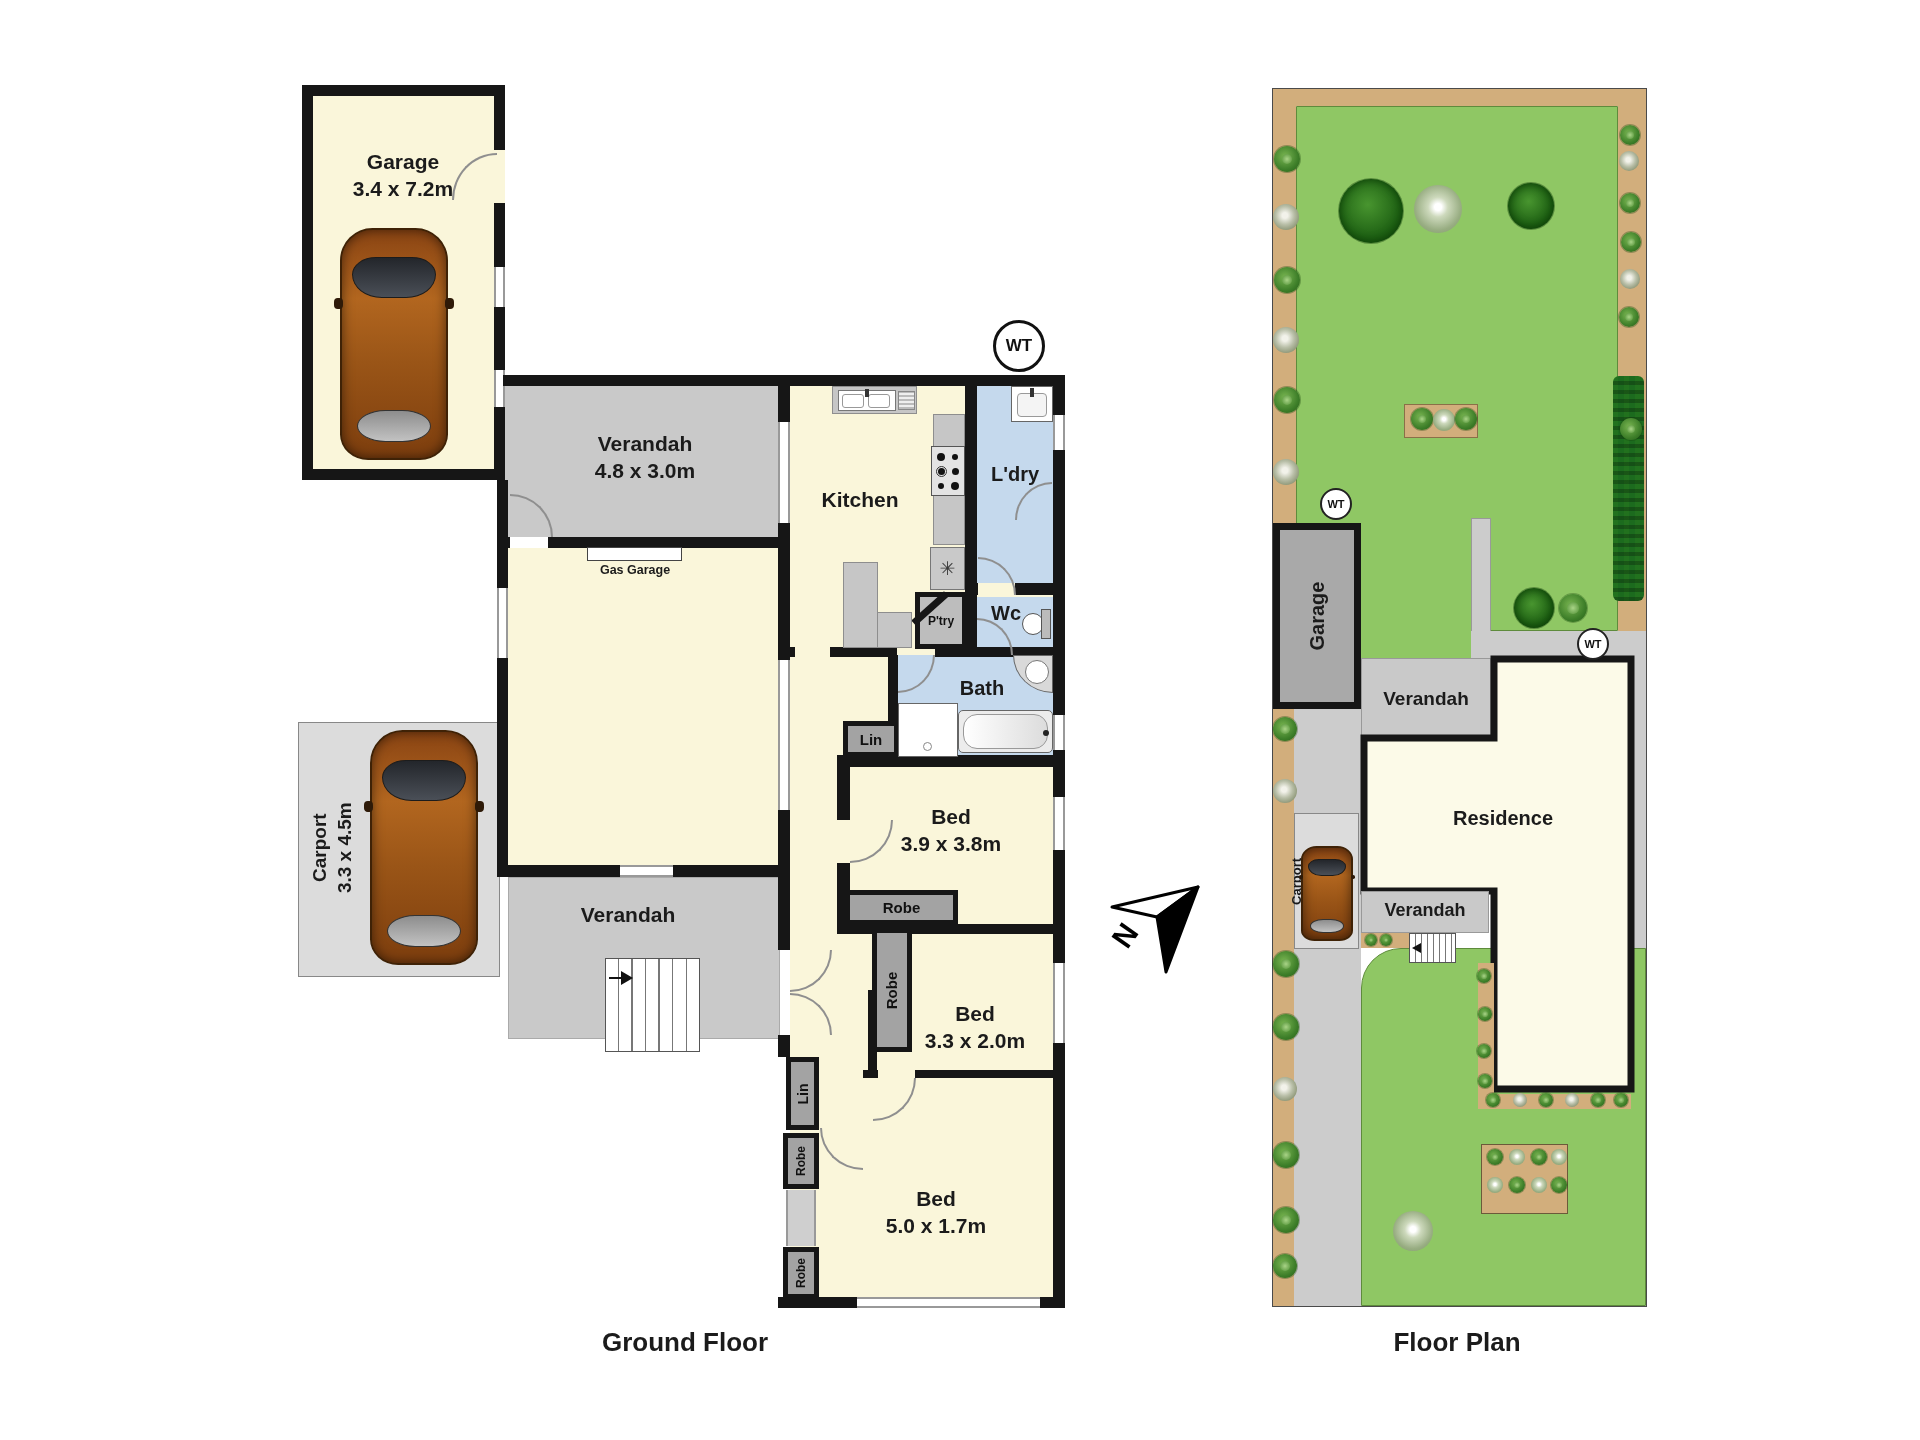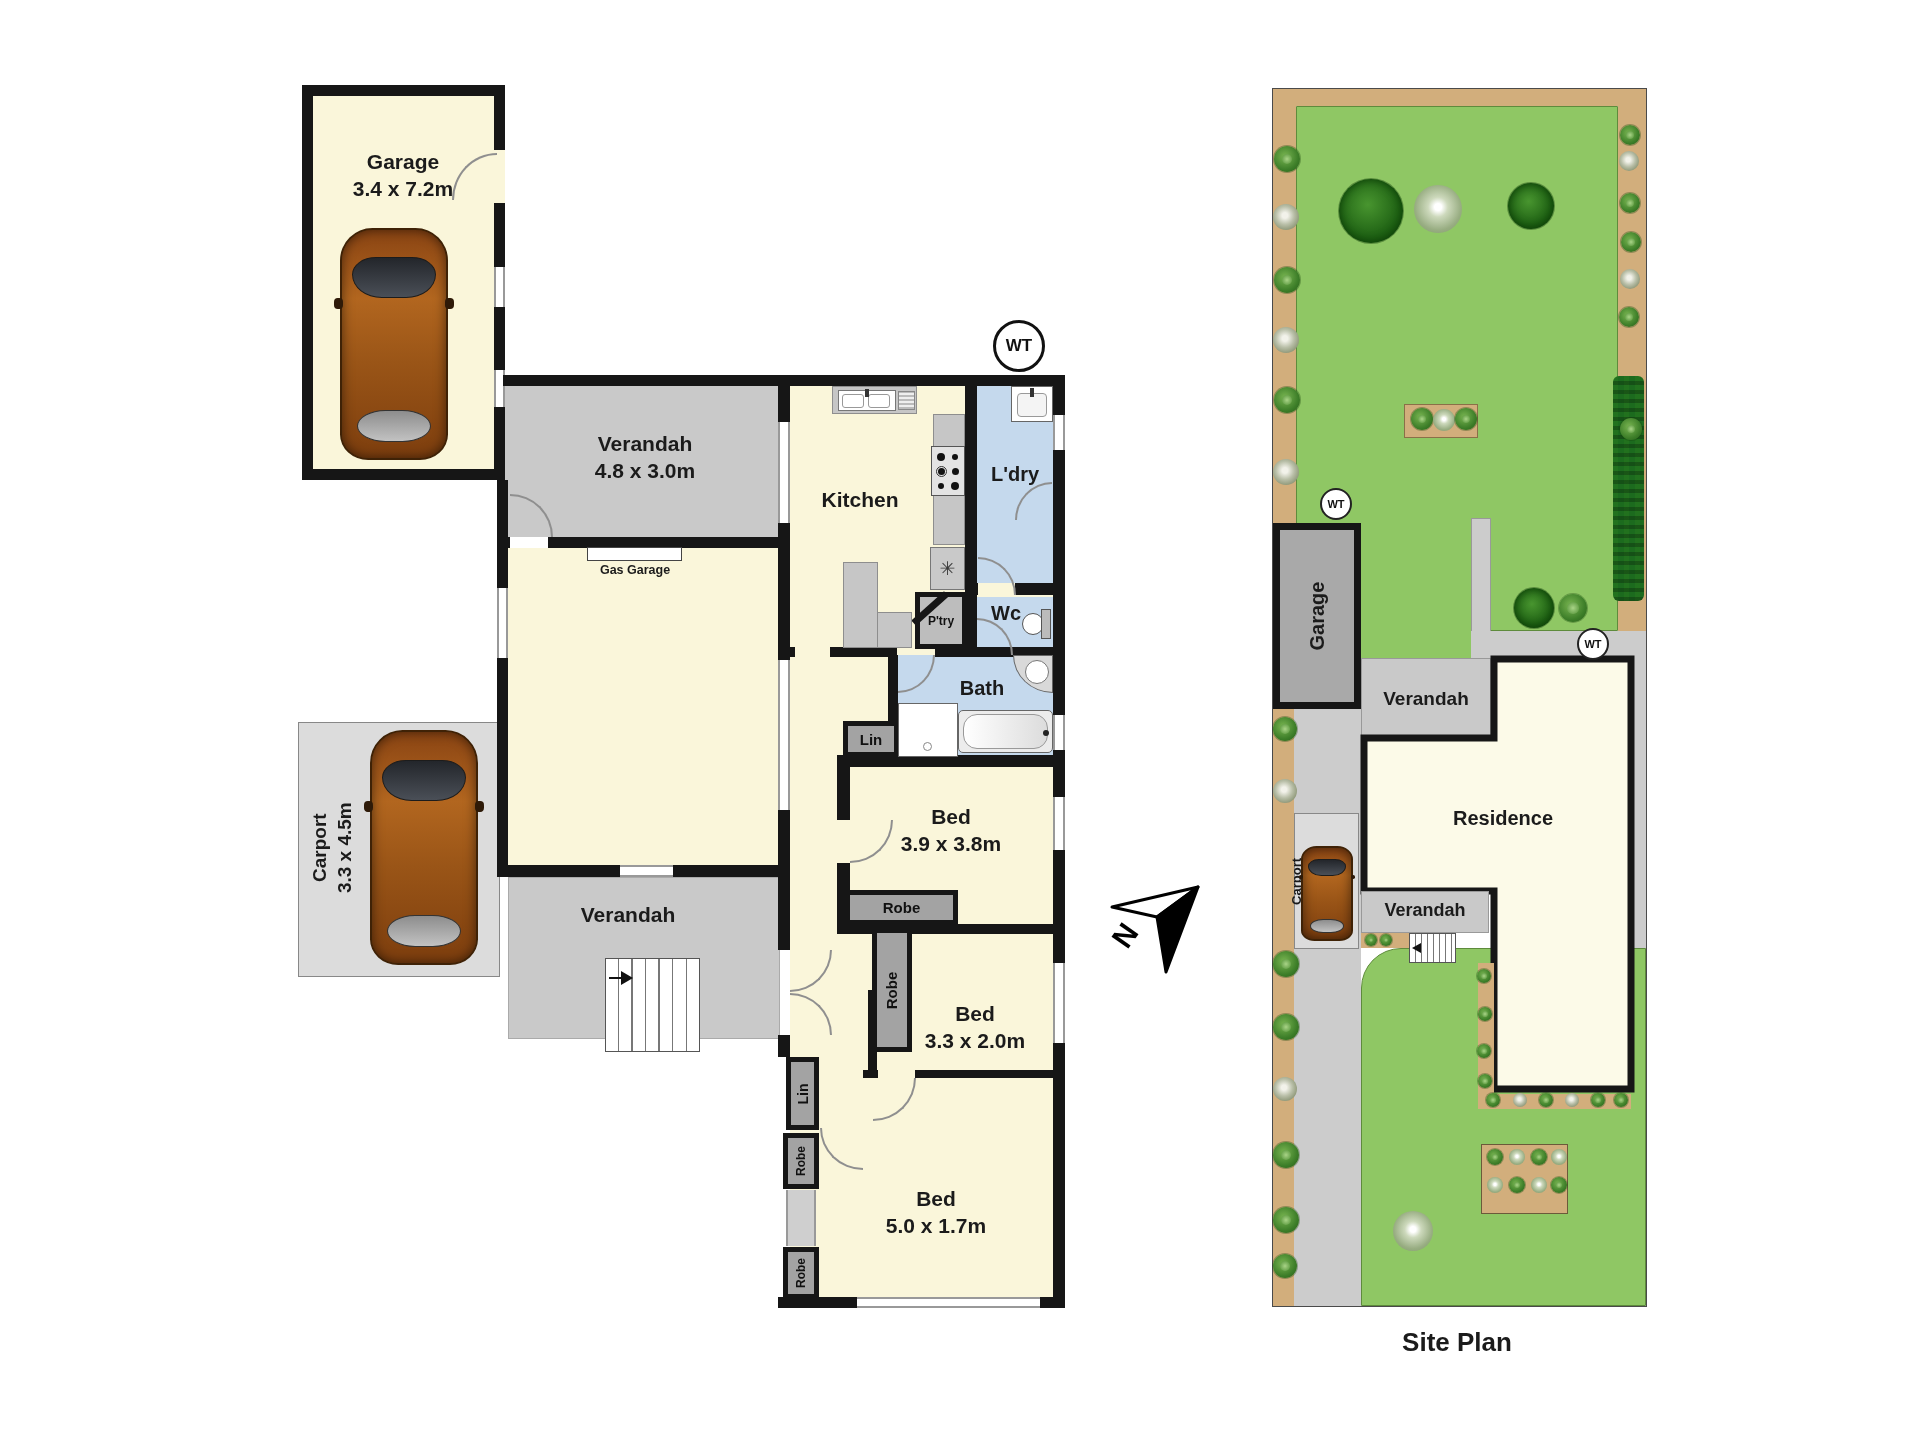--- a/index.html
+++ b/index.html
@@ -355,15 +355,17 @@
         <div class="pl p-fluffy" style="left: 120px; top: 1122px; width: 40px; height: 40px;"></div>
       </div>
   </div>
 
   <svg class="abs" style="left:1090px;top:860px" width="130" height="130" viewBox="0 0 130 130">
     <polygon points="22,47 108,27 67,57" fill="#fff" stroke="#000" stroke-width="3" stroke-linejoin="round"></polygon>
     <polygon points="108,27 67,57 76,112" fill="#000" stroke="#000" stroke-width="3" stroke-linejoin="round"></polygon>
     <text x="34" y="92" transform="rotate(-55 34 88)" font-size="30" font-weight="bold">N</text>
   </svg>
 
+  <div class="lbl" style="left:485px;top:1326px;width:400px;font-size:26px">
+    <span>Ground Floor</span></div>
   <div class="lbl" style="left:1257px;top:1326px;width:400px;font-size:26px">
-    <span>Site Plan</span></div>
+    <span>Floor Plan</span></div>
 </div>
 
 </body></html>

